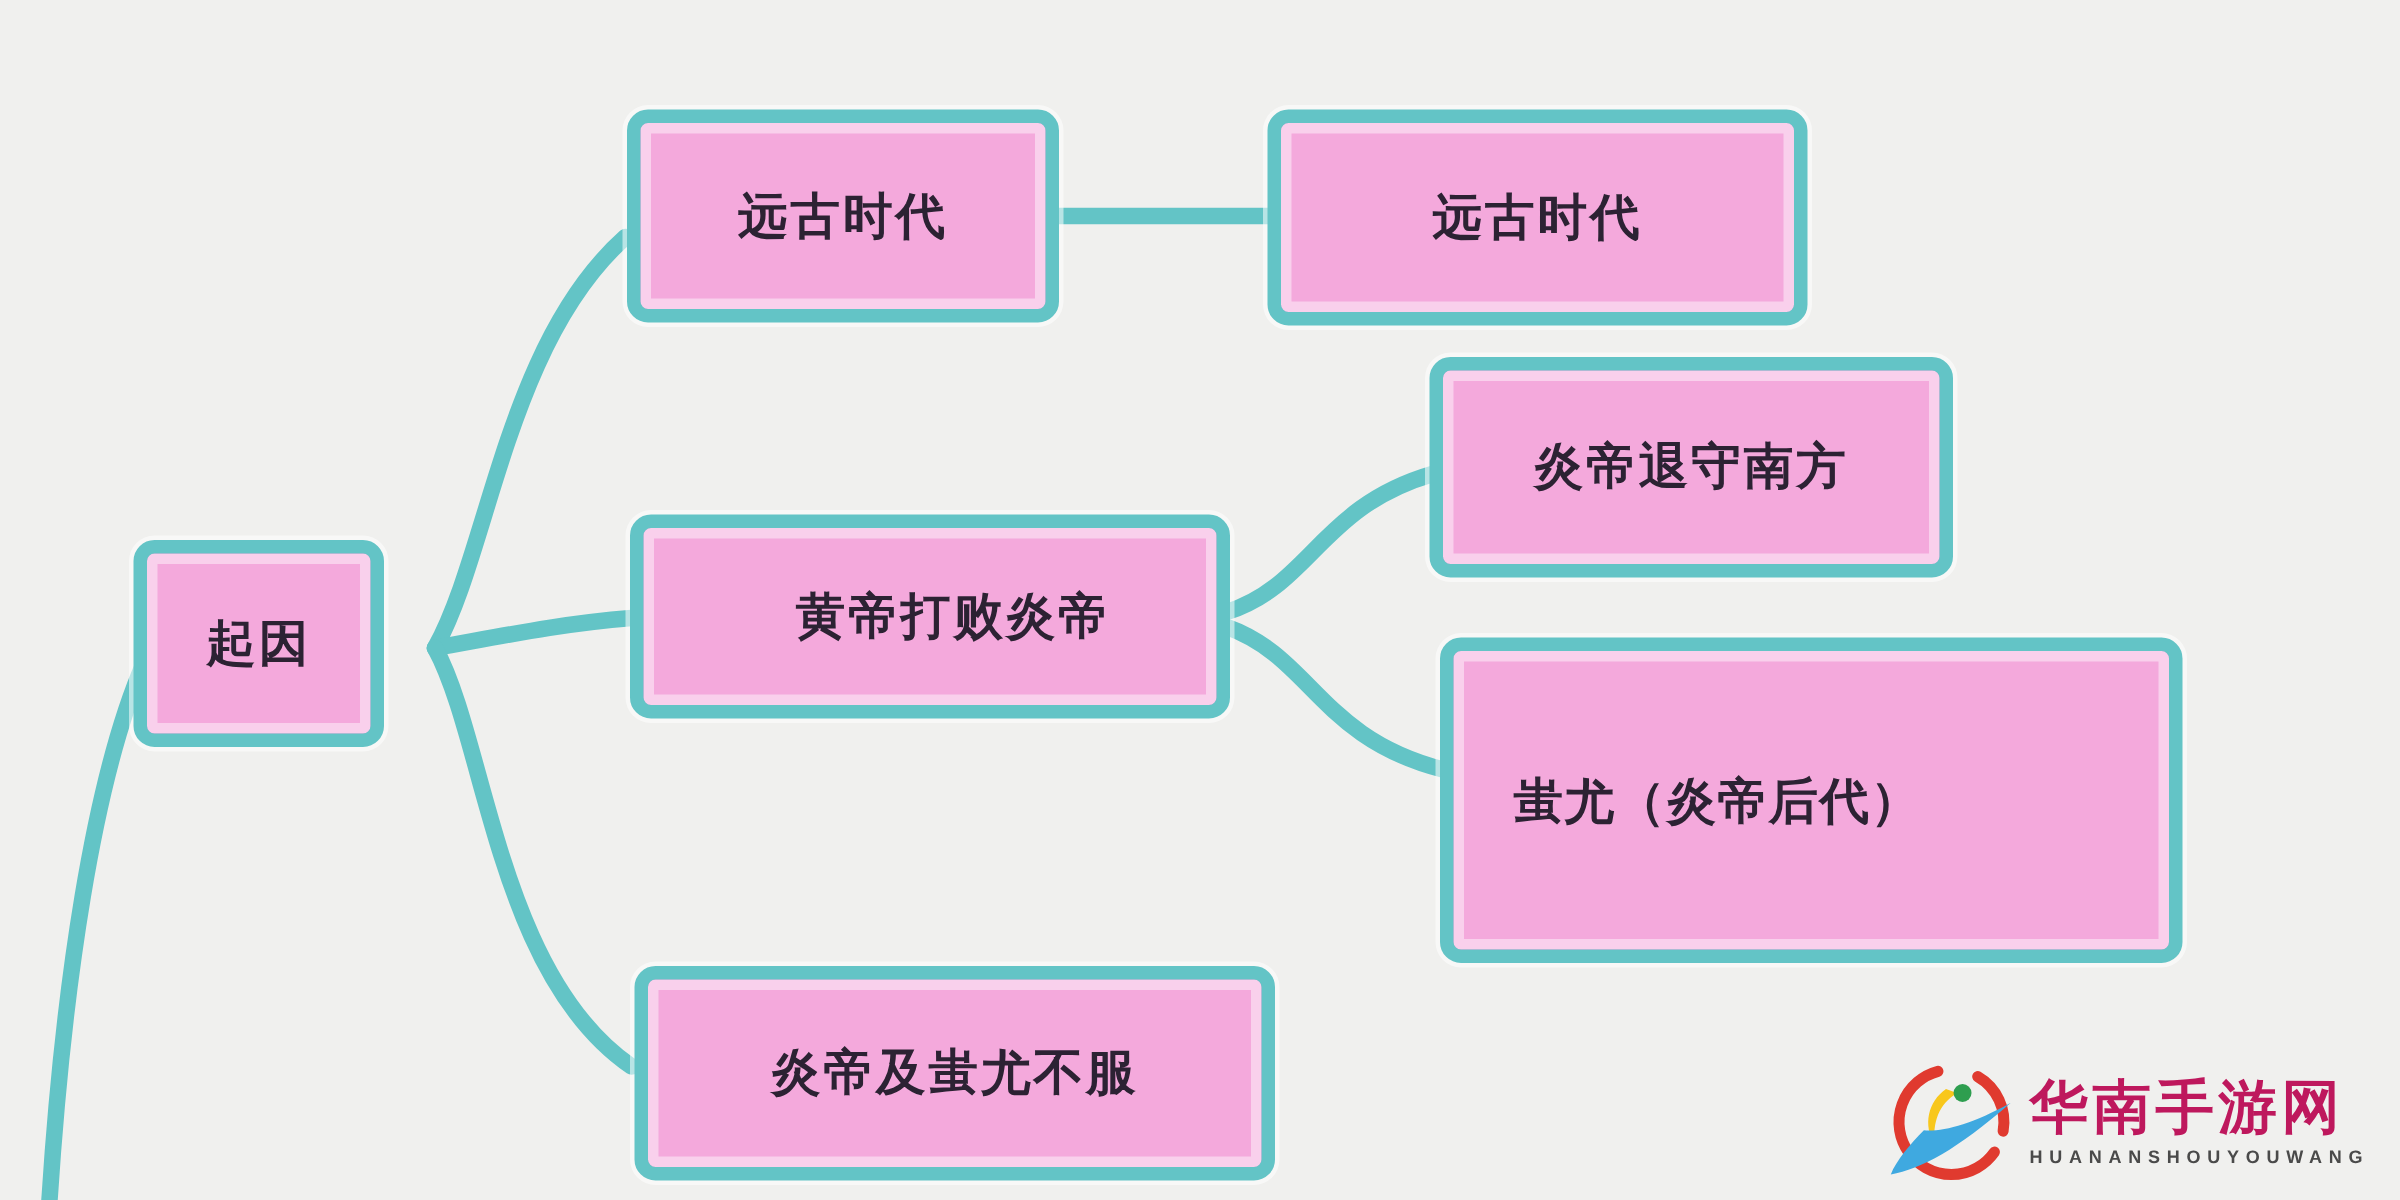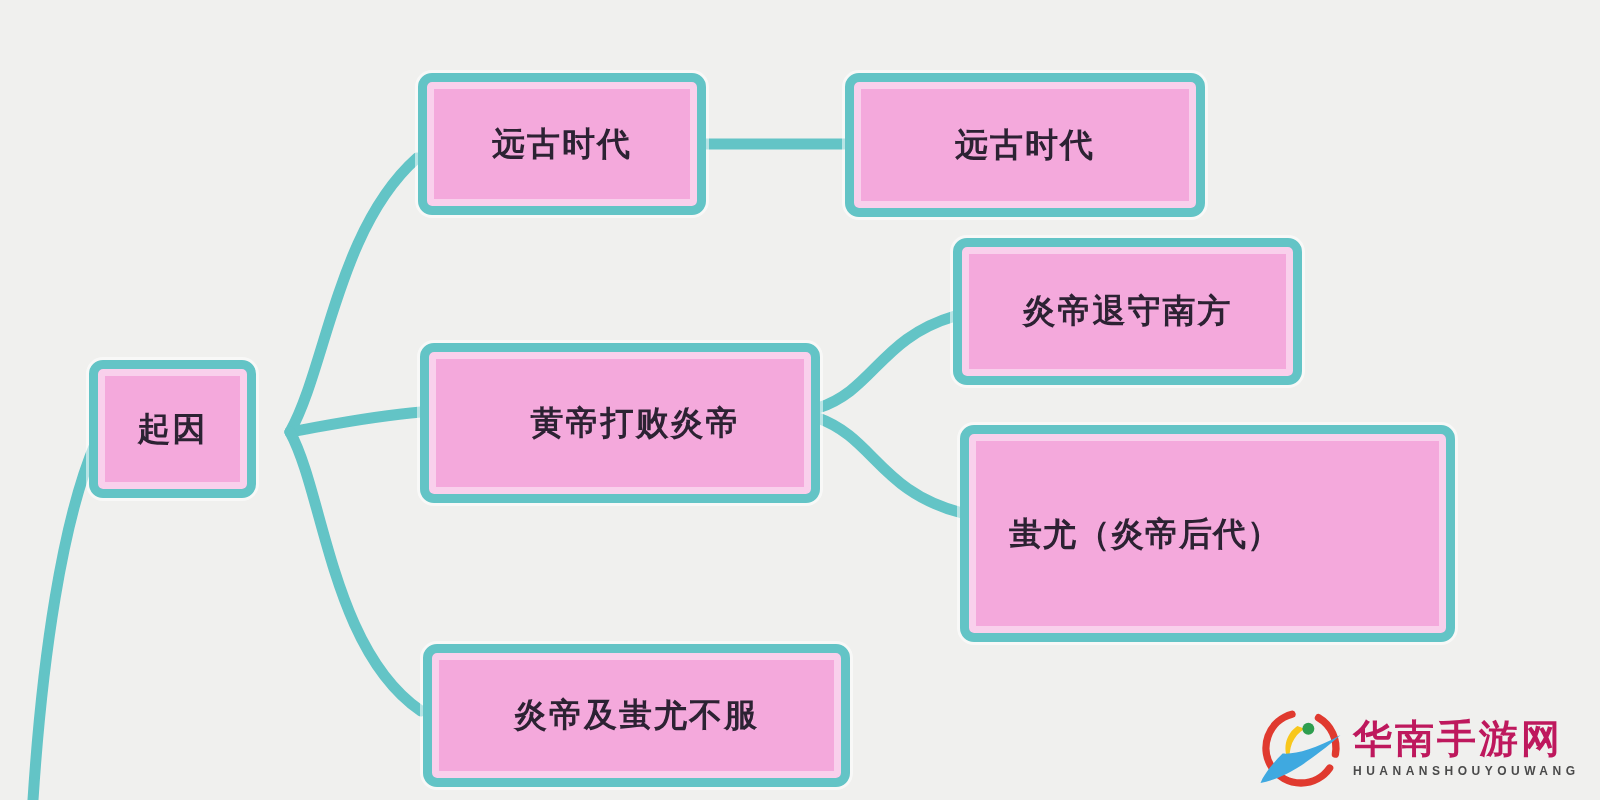--- a/index.html
+++ b/index.html
@@ -55,21 +55,21 @@
 </div>
 
 <div class="node" style="left:418px;top:73px;width:288px;height:142px;">
   <span>远古时代</span>
 </div>
 
 <div class="node" style="left:845px;top:73px;width:360px;height:144px;">
   <span>远古时代</span>
 </div>
 
-<div class="node" style="left:420px;top:343px;width:400px;height:160px;padding-left:31px;">
+<div class="node" style="left:420px;top:343px;width:400px;height:136px;padding-left:31px;">
   <span>黄帝打败炎帝</span>
 </div>
 
 <div class="node" style="left:953px;top:238px;width:349px;height:147px;">
   <span>炎帝退守南方</span>
 </div>
 
 <div class="node multiline" style="left:960px;top:425px;width:495px;height:217px;">
   <span>蚩尤（炎帝后代）</span>
 </div>

